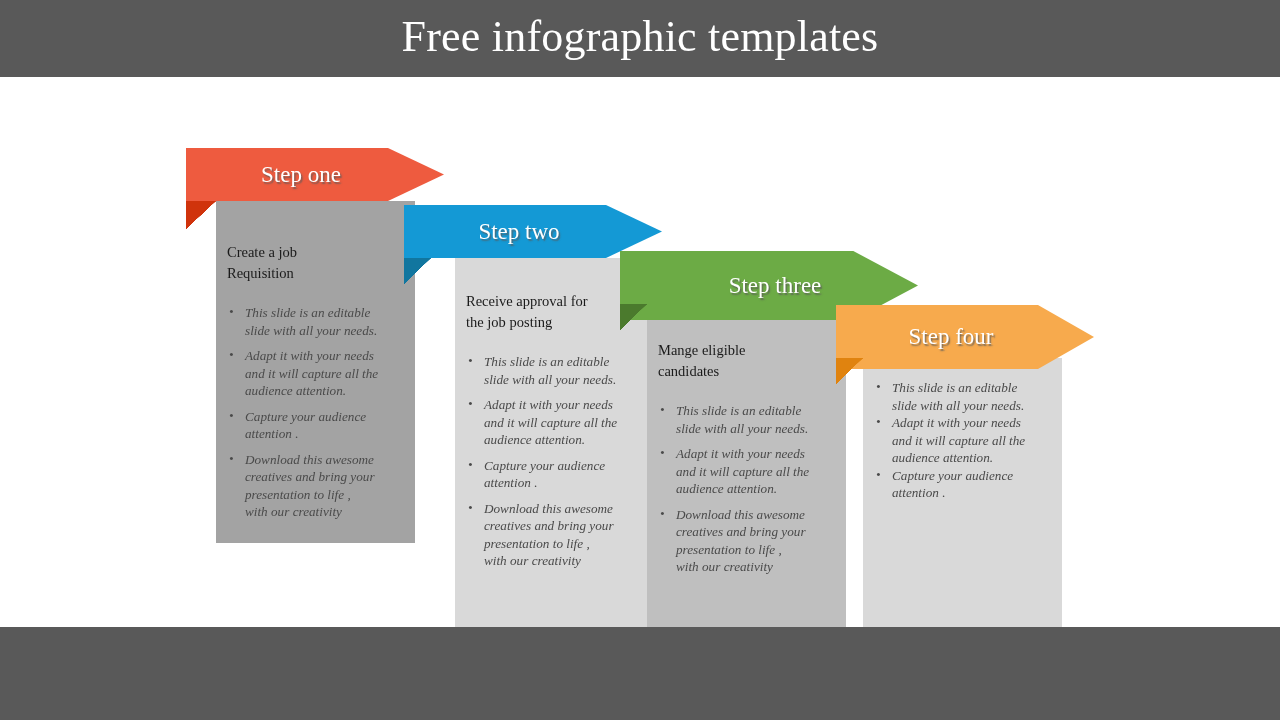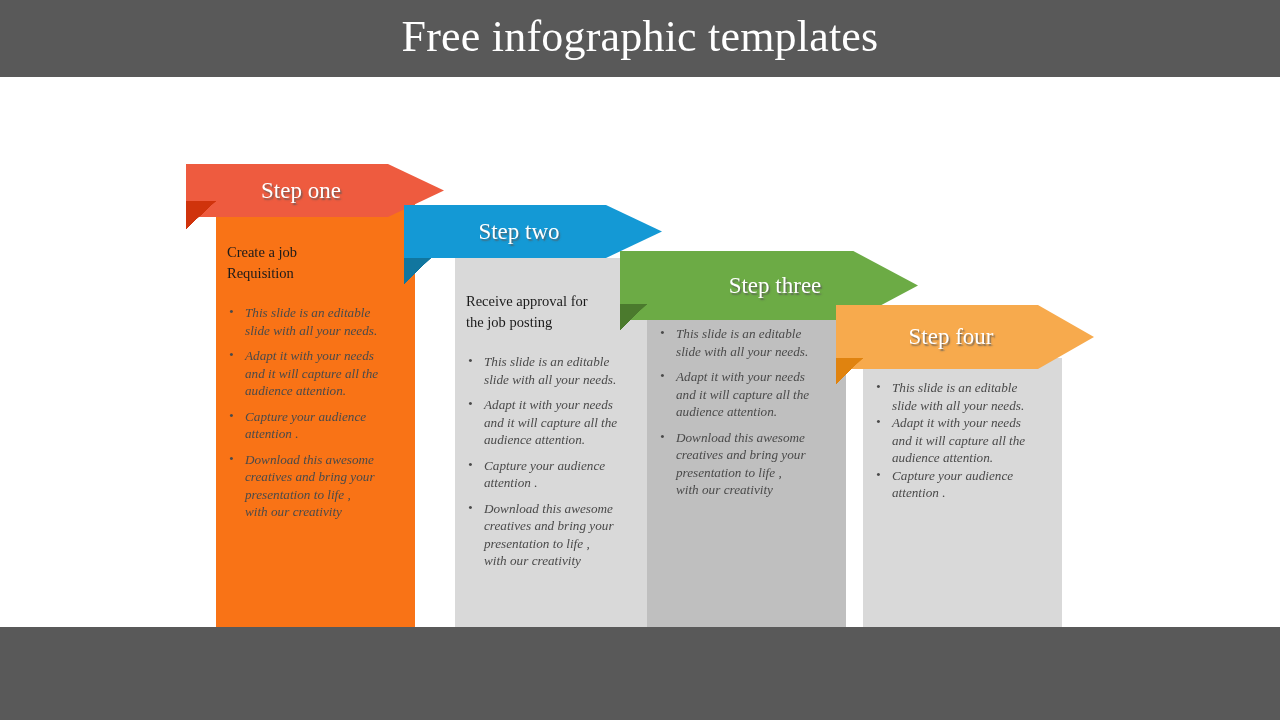--- a/index.html
+++ b/index.html
@@ -130,40 +130,40 @@
 </style>
 </head>
 <body>
 
 <div class="chrome-bar" id="header-bar"></div>
 <div id="page-title">Free infographic templates</div>
 
 <div id="slide">
 
   <div class="step-group">
-    <div class="panel" style="left:216px; top:124px; height:426px; background:#f97316;">
+    <div class="panel" style="left:216px; top:124px; height:342px; background:#a3a3a3;">
       <div class="panel-heading" style="margin-top:41px;">Create a job
 Requisition</div>
       <ul class="panel-bullets" style="margin-top:21px;">
         <li style="margin-bottom:8px;">This slide is an editable
 slide with all your needs.</li>
         <li style="margin-bottom:8px;">Adapt it with your needs
 and it will capture all the
 audience attention.</li>
         <li style="margin-bottom:8px;">Capture your audience
 attention .</li>
         <li>Download this awesome
 creatives and bring your
 presentation to life ,
 with our creativity</li>
       </ul>
     </div>
     <div class="fold" style="left:186px; top:124px; width:30px; height:28px;
                 background:linear-gradient(to bottom right, #D0330C 50%, transparent 50.5%);"></div>
-    <div class="arrow" style="left:186px; top:71px; width:258px; height:53px;margin-top:16px;">
+    <div class="arrow" style="left:186px; top:71px; width:258px; height:53px;">
       <svg class="arrow-shape" viewBox="0 0 258 53" preserveAspectRatio="none">
         <polygon points="0,0 202,0 258,26.5 202,53 0,53" fill="#EE5B3F"></polygon>
       </svg>
       <span class="arrow-label">Step one</span>
     </div>
   </div>
 
   <div class="step-group">
     <div class="panel" style="left:455px; top:181px; height:369px; background:#D9D9D9;">
       <div class="panel-heading" style="margin-top:33px;">Receive approval for
@@ -187,20 +187,22 @@
     <div class="arrow" style="left:404px; top:128px; width:258px; height:53px;font-family:Liberation Serif, serif;">
       <svg class="arrow-shape" viewBox="0 0 258 53" preserveAspectRatio="none">
         <polygon points="0,0 202,0 258,26.5 202,53 0,53" fill="#1499D5"></polygon>
       </svg>
       <span class="arrow-label">Step two</span>
     </div>
   </div>
 
   <div class="step-group">
     <div class="panel" style="left:647px; top:227px; height:323px; background:#BFBFBF;">
+      <div class="panel-heading" style="margin-top:36px;">Mange eligible
+candidates</div>
       <ul class="panel-bullets" style="margin-top:21px;">
         <li style="margin-bottom:8px;">This slide is an editable
 slide with all your needs.</li>
         <li style="margin-bottom:8px;">Adapt it with your needs
 and it will capture all the
 audience attention.</li>
         <li>Download this awesome
 creatives and bring your
 presentation to life ,
 with our creativity</li>

